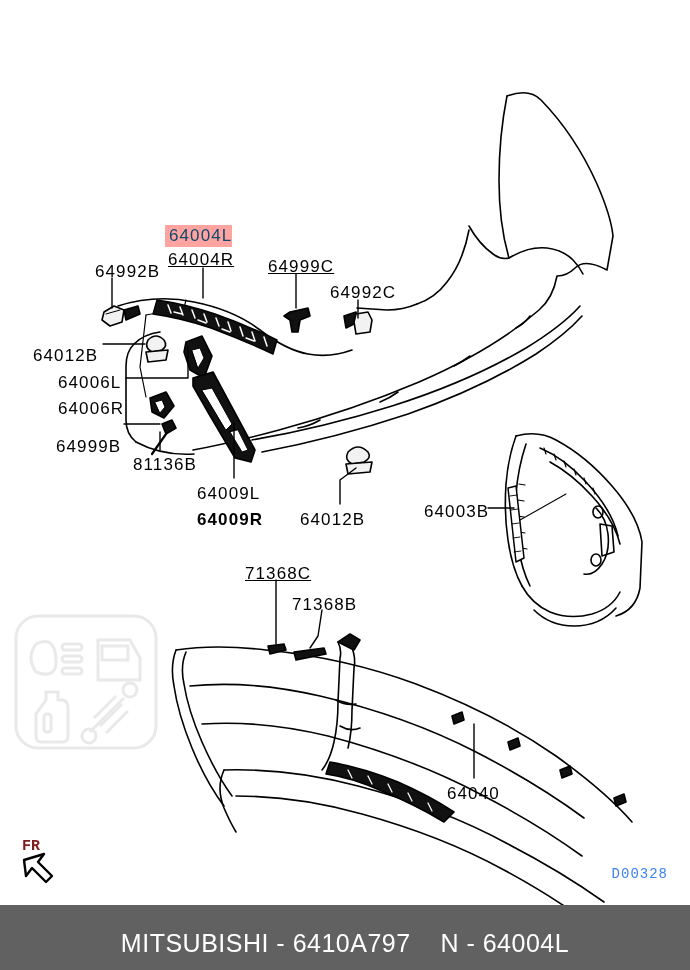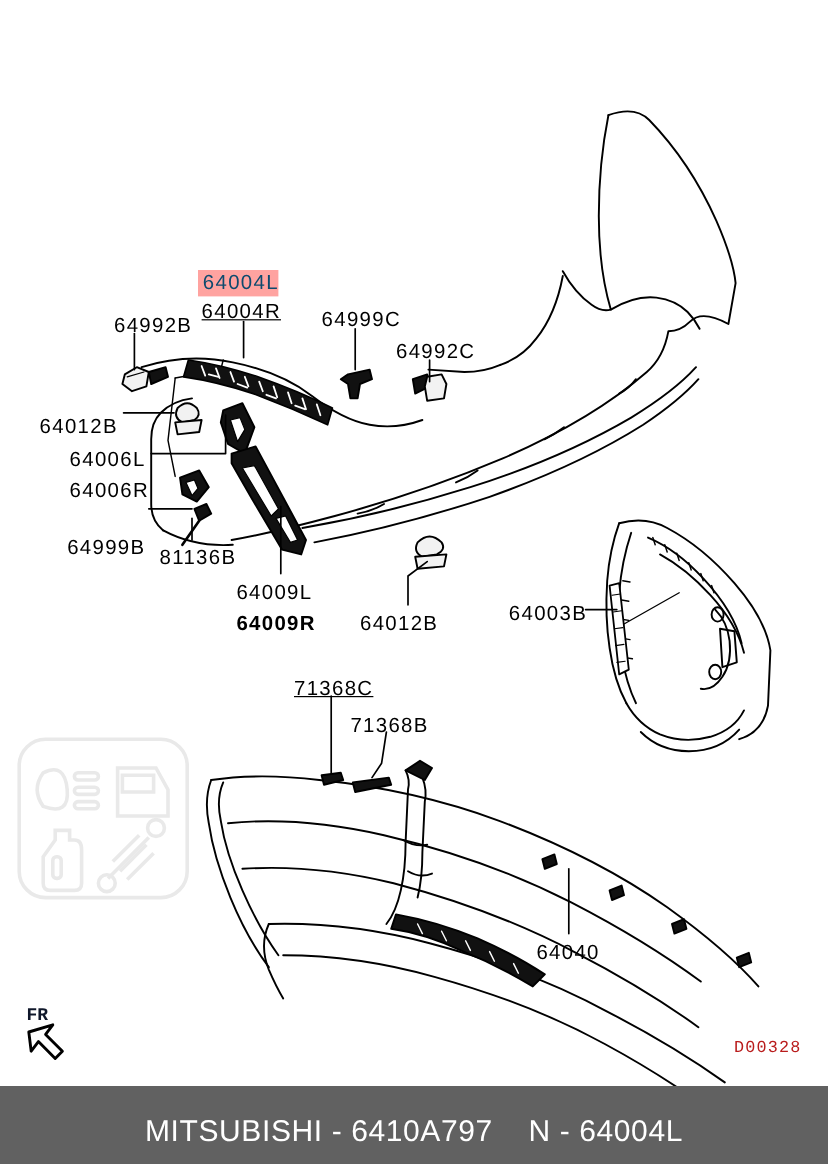--- a/index.html
+++ b/index.html
@@ -38,23 +38,23 @@
     color:transparent;
     -webkit-text-stroke:2px #e6e6e6;
     user-select:none;
     line-height:1;
   }
   .wm-logo{position:absolute;left:12px;top:612px;width:148px;height:140px;}
 
   
   .fr-wrap{position:absolute;left:18px;top:840px;width:60px;height:55px;}
   .fr-text{position:absolute;left:22px;top:838px;font-size:15px;font-weight:bold;
-           font-family:"Liberation Mono", monospace;color:#0f172a;letter-spacing:0px;}
+           font-family:"Liberation Mono", monospace;color:#7f1d1d;letter-spacing:0px;}
   .dcode{position:absolute;right:22px;top:866px;font-size:14px;
-         font-family:"Liberation Mono", monospace;color:#b91c1c;letter-spacing:1px;}
+         font-family:"Liberation Mono", monospace;color:#3b82f6;letter-spacing:1px;}
 
   
   .footer{
     position:absolute;left:0;top:905px;width:690px;height:77px;
     background:#616161;display:flex;align-items:center;justify-content:center;
   }
   .footer-txt{
     color:#ffffff;font-size:25px;letter-spacing:0.5px;
     font-family:"Liberation Sans", sans-serif;white-space:pre;
   }
@@ -305,26 +305,26 @@
 
         <path d="M474 778 l0 -54"></path>
       </g>
     </svg>
   </div>
 
   <div>
     <div class="lbl hl" style="left:165px;top:225px;">64004L</div>
     <div class="lbl" style="left:168px;top:251px;text-decoration:underline;">64004R</div>
     <div class="lbl" style="left:76px;top:263px;margin-left:19px;">64992B</div>
-    <div class="lbl" style="left:268px;top:258px;">64999C</div>
+    <div class="lbl" style="left:268px;top:258px;text-decoration:underline;">64999C</div>
     <div class="lbl" style="left:330px;top:284px;">64992C</div>
     <div class="lbl" style="left:33px;top:347px;">64012B</div>
     <div class="lbl" style="left:58px;top:374px;text-align:right;">64006L</div>
     <div class="lbl" style="left:58px;top:400px;">64006R</div>
-    <div class="lbl" style="left:56px;top:448px;">64999B</div>
+    <div class="lbl" style="left:56px;top:438px;">64999B</div>
     <div class="lbl" style="left:133px;top:456px;">81136B</div>
     <div class="lbl" style="left:197px;top:485px;">64009L</div>
     <div class="lbl" style="left:197px;top:511px;font-weight:bold;">64009R</div>
     <div class="lbl" style="left:300px;top:511px;">64012B</div>
     <div class="lbl" style="left:424px;top:503px;">64003B</div>
     <div class="lbl" style="left:245px;top:565px;text-decoration:underline;">71368C</div>
     <div class="lbl" style="left:292px;top:596px;">71368B</div>
     <div class="lbl" style="left:447px;top:785px;">64040</div>
   </div>
 

